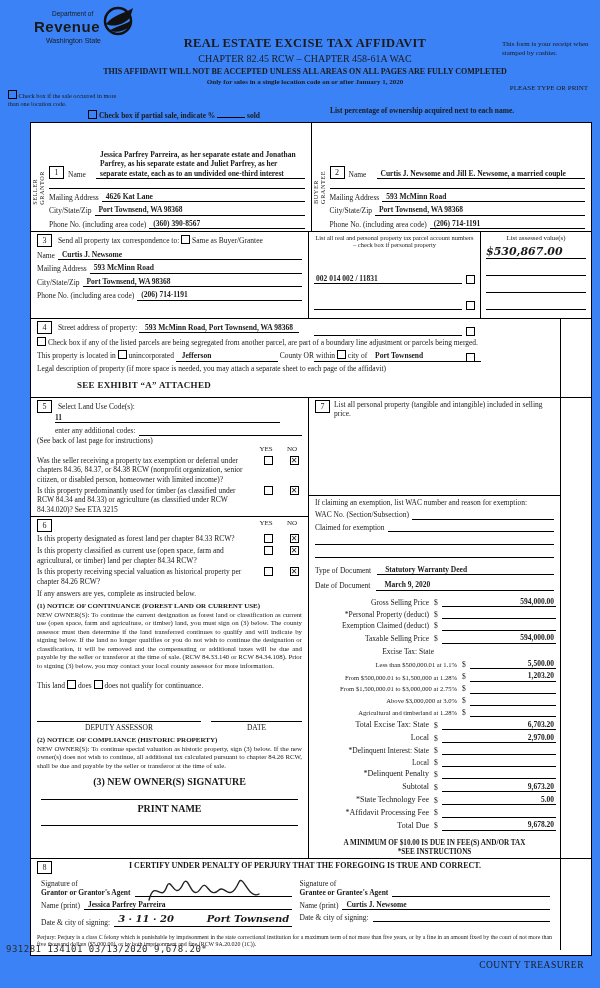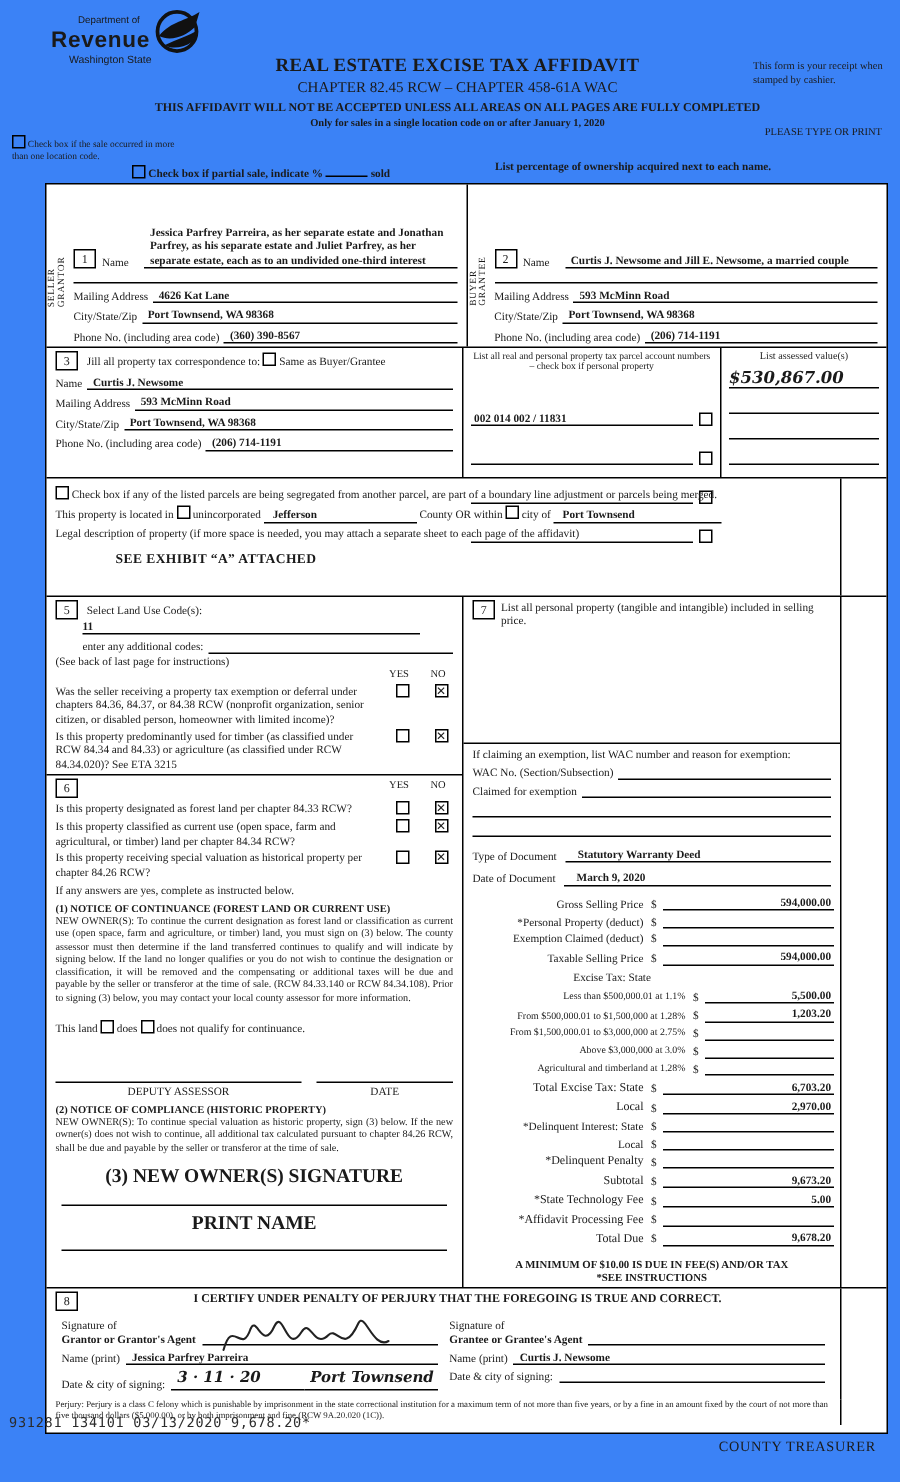--- a/index.html
+++ b/index.html
@@ -74,21 +74,21 @@
   .yn-hdr span{width:16px;text-align:center;}
   .q-row{display:flex;margin-top:2px;}
   .q-row .qt{flex:1;padding-right:4px;}
   .q-row .qc{width:16px;flex:none;text-align:center;margin-left:10px;}
   .notice-t{font-weight:bold;font-size:7px;margin-top:4px;}
   .notice-b{font-size:6.8px;text-align:justify;}
   .landq{margin-top:10px;}
   .sigpair{display:flex;gap:10px;margin-top:30px;}
   .sigpair .s1{flex:1.8;border-top:1px solid #000;text-align:center;padding-top:1px;font-size:7.5px;}
   .sigpair .s2{flex:1;border-top:1px solid #000;text-align:center;padding-top:1px;font-size:7.5px;}
-  .center-b{font-weight:bold;text-align:center;font-size:13px;}
+  .center-b{font-weight:bold;text-align:center;font-size:10px;}
   .rule{border-bottom:1px solid #000;height:10px;margin:0 4px;}
   
   .sec7{padding:2px 6px;height:116px;border-bottom:1px solid #000;box-sizing:border-box;}
   .exempt{padding:2px 6px;}
   .docrow{display:flex;align-items:flex-end;margin-top:5px;padding:0 6px;}
   .docrow .lbl{flex:none;padding-right:6px;}
   .docrow .fv{flex:1;border-bottom:1px solid #000;padding-left:8px;}
   .amt-row{display:flex;align-items:flex-end;margin-top:2.5px;padding:0 4px;}
   .amt-lbl{flex:1;text-align:right;padding-right:5px;}
   .amt-lbl.small{font-size:6.6px;}
@@ -193,21 +193,21 @@
             <span class="lbl">Phone No. (including area code)</span>
             <span class="fv val">(206) 714-1191</span>
           </div>
       </div>
     </div>
 
     <div class="corr">
       <div class="sec3">
         <div>
           <span class="numbox">3</span>
-          <span>Jill all property tax correspondence to:</span>
+          <span>Send all property tax correspondence to:</span>
           <span class="box"></span>
           <span>Same as Buyer/Grantee</span>
         </div>
         <div class="f-row">
             <span class="lbl">Name</span>
             <span class="fv val">Curtis J. Newsome</span>
           </div>
         <div class="f-row">
             <span class="lbl">Mailing Address</span>
             <span class="fv val">593 McMinn Road</span>
@@ -244,20 +244,25 @@
         <div class="hdr">List assessed value(s)</div>
         <div class="a-row hand">$530,867.00</div>
         <div class="a-row"></div>
         <div class="a-row"></div>
         <div class="a-row"></div>
       </div>
     </div>
 
     <div class="sec4 sec4row withgut">
       <div class="gmain">
+        <div>
+          <span class="numbox">4</span>
+          <span>Street address of property:</span>
+          <span class="inline-u val">593 McMinn Road, Port Townsend, WA  98368</span>
+        </div>
         <div style="margin-top:3px;">
           <span class="box"></span>
           <span>Check box if any of the listed parcels are being segregated from another parcel, are part of a boundary line adjustment or parcels being merged.</span>
         </div>
         <div style="margin-top:3px;">
           <span>This property is located in</span>
           <span class="box"></span>
           <span>unincorporated</span>
           <span class="inline-u val" style="min-width:90px;display:inline-block;">Jefferson</span>
           <span>County OR  within</span>

